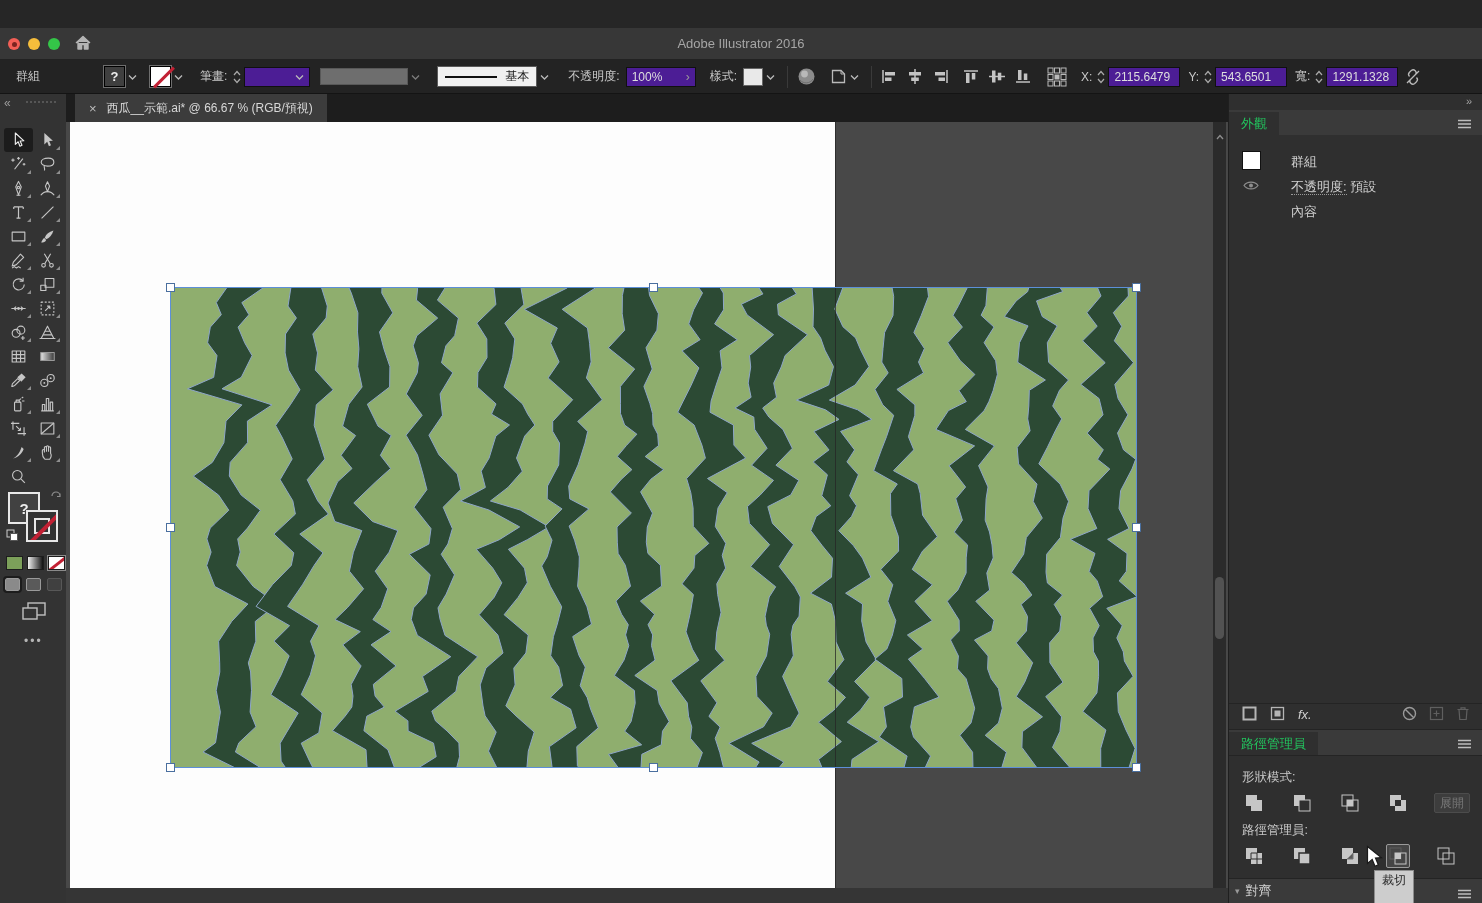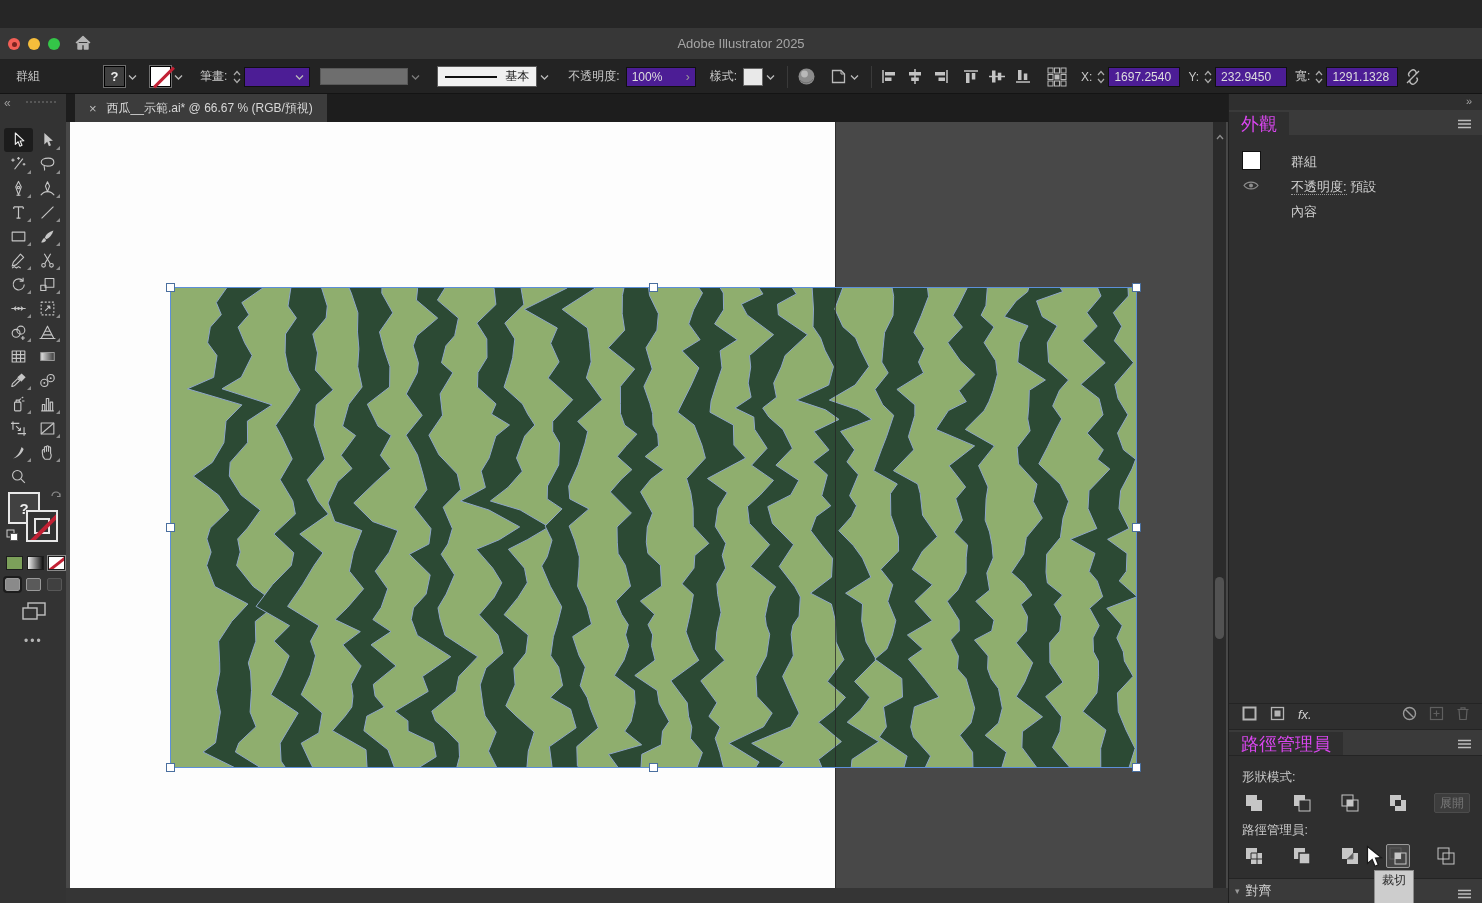--- a/index.html
+++ b/index.html
@@ -118,21 +118,21 @@
     background:#525252; border-radius:5px; }
 
   
   #rightpanel { left:1228px; top:94px; width:254px; height:809px; background:#2f2f2f;
     border-left:1px solid #1f1f1f; display:flex; flex-direction:column; font-size:13px;
     color:#d2d2d2; z-index:8; }
   .rp-topstrip { height:16px; position:relative; }
   .rp-topstrip .dd { position:absolute; right:10px; top:1px; color:#a3a3a3; font-size:11px; }
   .rp-header { height:25px; background:#3a3a3a; position:relative; display:flex; align-items:flex-end; }
   .rp-tab { background:#2f2f2f; height:23px; display:flex; align-items:center;
-    padding:0 12px; font-size:18px; color:#d946ef; }
+    padding:0 12px; font-size:13px; color:#22c55e; }
   .rp-burger { position:absolute; right:10px; top:7px; }
   .ap-body { flex:1 1 auto; position:relative; border-bottom:1px solid #242424;
     display:flex; flex-direction:column; }
   .ap-row { height:25px; display:flex; align-items:center; position:relative; }
   .ap-row .thumb { position:absolute; left:13px; top:2px; width:19px; height:19px;
     background:#fff; border:1px solid #111; }
   .ap-row .eye { position:absolute; left:14px; top:5px; }
   .ap-label { margin-left:62px; }
   .ap-underline { border-bottom:1px dotted #9a9a9a; }
   .ap-spacer { flex:1 1 auto; }
@@ -167,21 +167,21 @@
 
   <div id="titlebar" class="abs">
     <div class="tl tl-red"></div>
     <div class="tl tl-yel"></div>
     <div class="tl tl-grn"></div>
     <span id="home-icon">
       <svg width="18" height="18" viewBox="0 0 18 18">
           <path d="M2 9 L9 2.5 L16 9 M4 8 V15 h3.6 v-4.4 h2.8 V15 H14 V8" fill="#b4b4b4" stroke="#b4b4b4" stroke-width="1.4" stroke-linejoin="round"></path>
         </svg>
     </span>
-    <div id="win-title">Adobe Illustrator 2025</div>
+    <div id="win-title">Adobe Illustrator 2016</div>
   </div>
 
   <div id="controlbar" class="abs">
     <span class="cb-label" style="margin-left:16px;">群組</span>
     <span class="swatch-box fillq" style="margin-left:64px;">?</span>
     <span class="chev"><svg width="9" height="7">
           <path d="M1 1.5 L4.5 5 L8 1.5" stroke="#b9b9b9" fill="none" stroke-width="1.3"></path>
         </svg></span>
     <span class="swatch-box noneslash" style="margin-left:10px;"></span>
     <span class="chev"><svg width="9" height="7">
@@ -294,30 +294,30 @@
           <rect x="7.5" y="7.5" width="5" height="5" fill="#b9b9b9"></rect>
         </svg>
       </span>
     <span class="cb-label" style="margin-left:14px;">X:</span>
     <span class="stepper" style="margin-left:5px;">
         <svg width="8" height="16">
           <path d="M1 6 L4 2.5 L7 6 M1 10 L4 13.5 L7 10" stroke="#a9a9a9" fill="none" stroke-width="1.2"></path>
         </svg>
       </span>
     <span class="field num-field">
-        <span>1697.2540</span>
+        <span>2115.6479</span>
       </span>
     <span class="cb-label" style="margin-left:8px;">Y:</span>
     <span class="stepper" style="margin-left:5px;">
         <svg width="8" height="16">
           <path d="M1 6 L4 2.5 L7 6 M1 10 L4 13.5 L7 10" stroke="#a9a9a9" fill="none" stroke-width="1.2"></path>
         </svg>
       </span>
     <span class="field num-field">
-        <span>232.9450</span>
+        <span>543.6501</span>
       </span>
     <span class="cb-label" style="margin-left:8px;">寬:</span>
     <span class="stepper" style="margin-left:5px;">
         <svg width="8" height="16">
           <path d="M1 6 L4 2.5 L7 6 M1 10 L4 13.5 L7 10" stroke="#a9a9a9" fill="none" stroke-width="1.2"></path>
         </svg>
       </span>
     <span class="field num-field">
         <span>1291.1328</span>
       </span>

